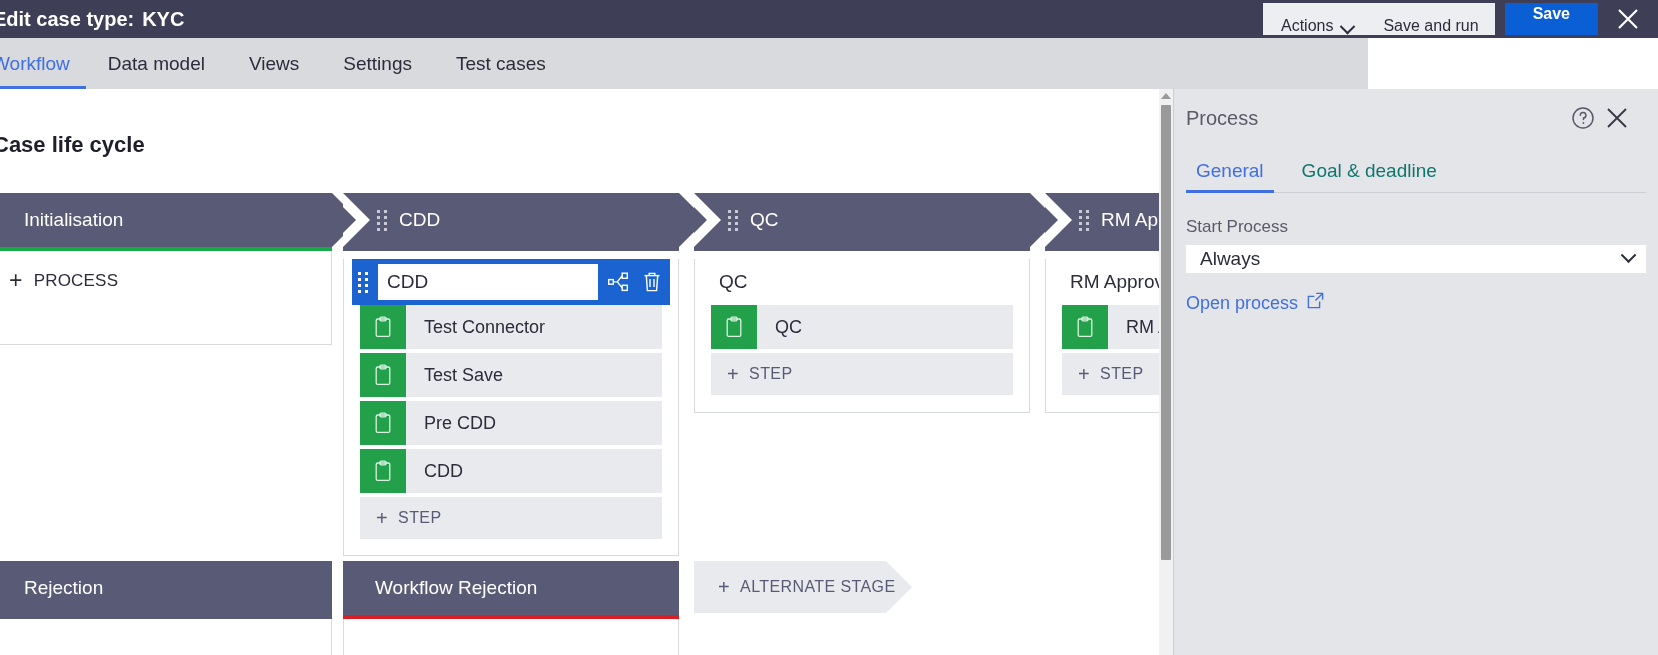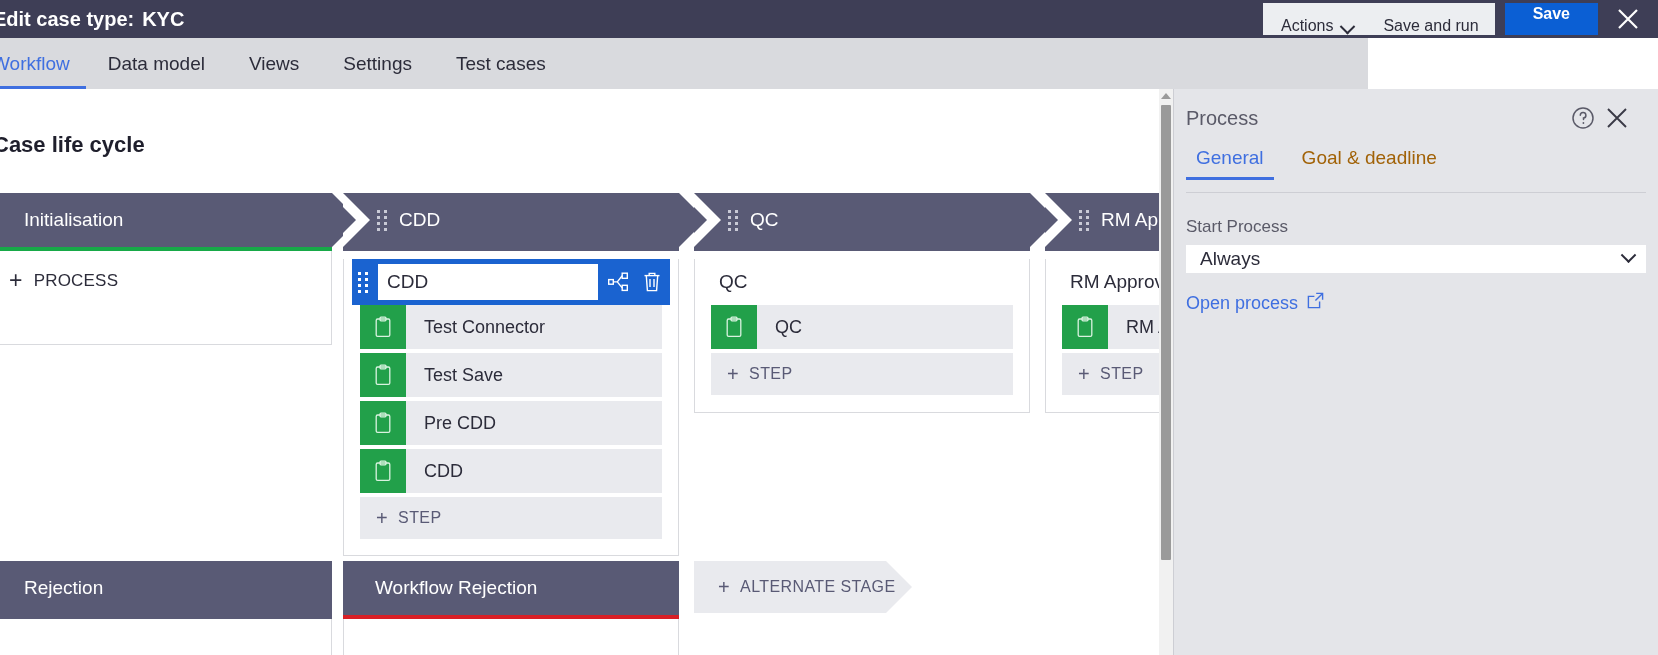--- a/index.html
+++ b/index.html
@@ -187,25 +187,25 @@
   }
   .rpanel-head {
     height: 58px; display: flex; align-items: center; padding: 0 24px 0 12px;
   }
   .rpanel-title { font-size: 20px; color: #5a5a68; flex: 1; }
   .icon-btn {
     width: 34px; height: 34px; display: flex; align-items: center;
     justify-content: center; cursor: pointer;
   }
   .rpanel-tabs {
-    display: flex; align-items: flex-start; height: 46px;
+    display: flex; align-items: flex-end; height: 46px;
     border-bottom: 1px solid #cdced4; margin: 0 12px; gap: 18px;
   }
   .rtab {
-    font-size: 19px; color: #a16207; padding: 0 10px 10px 10px;
+    font-size: 19px; color: #0f766e; padding: 0 10px 10px 10px;
     cursor: pointer; position: relative; white-space: nowrap;
   }
   .rtab.active { color: #3f6fe0; }
   .rtab.active::after {
     content: ""; position: absolute; left: 0; right: 0; bottom: -1px;
     height: 3px; background: #3f6fe0;
   }
   .field-label {
     font-size: 17px; color: #5a5a68; margin: 24px 0 8px 12px;
   }

